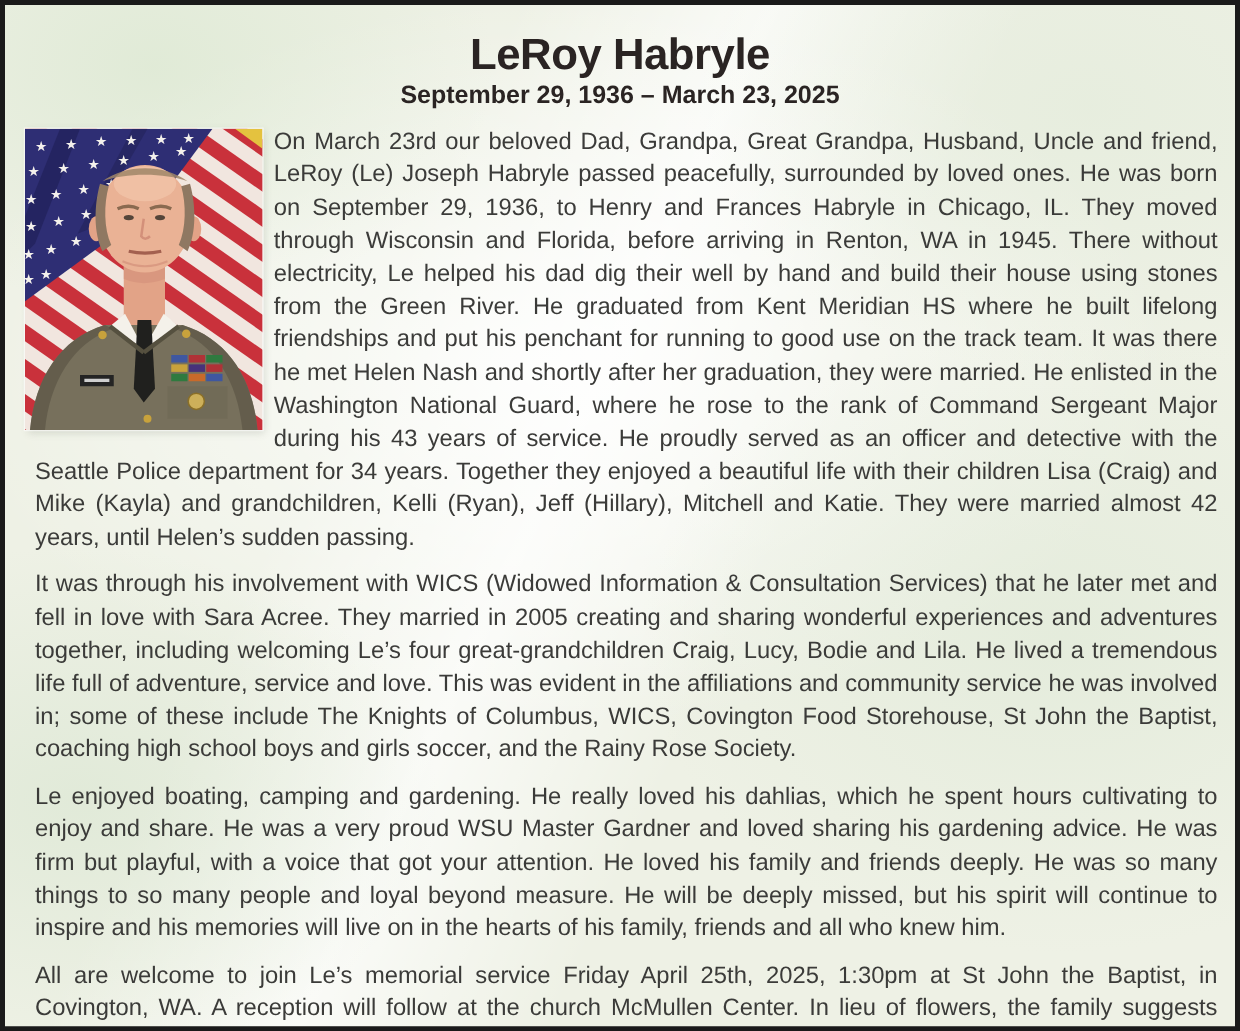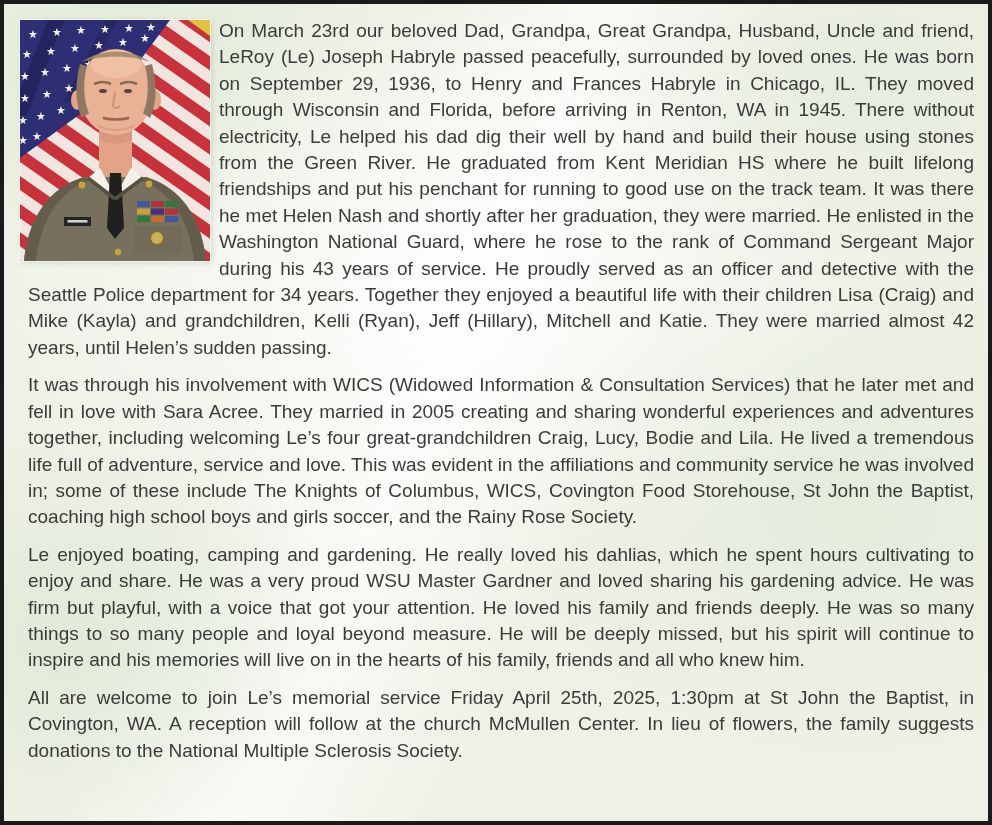--- a/index.html
+++ b/index.html
@@ -51,20 +51,22 @@
     color:#3b3b39;
     text-align:justify;
   }
 </style>
 </head>
 <body>
 
 <div class="page">
   <div class="inner">
 
+    <h1 class="title">LeRoy Habryle</h1>
+    <div class="dates">September 29, 1936 – March 23, 2025</div>
 
     <div class="body-text">
 
       <svg class="photo" viewBox="0 0 190 241" xmlns="http://www.w3.org/2000/svg" role="img">
         <defs>
           <clipPath id="ph">
               <rect x="0" y="0" width="190" height="241"></rect>
             </clipPath>
         </defs>
         <g clip-path="url(#ph)">

